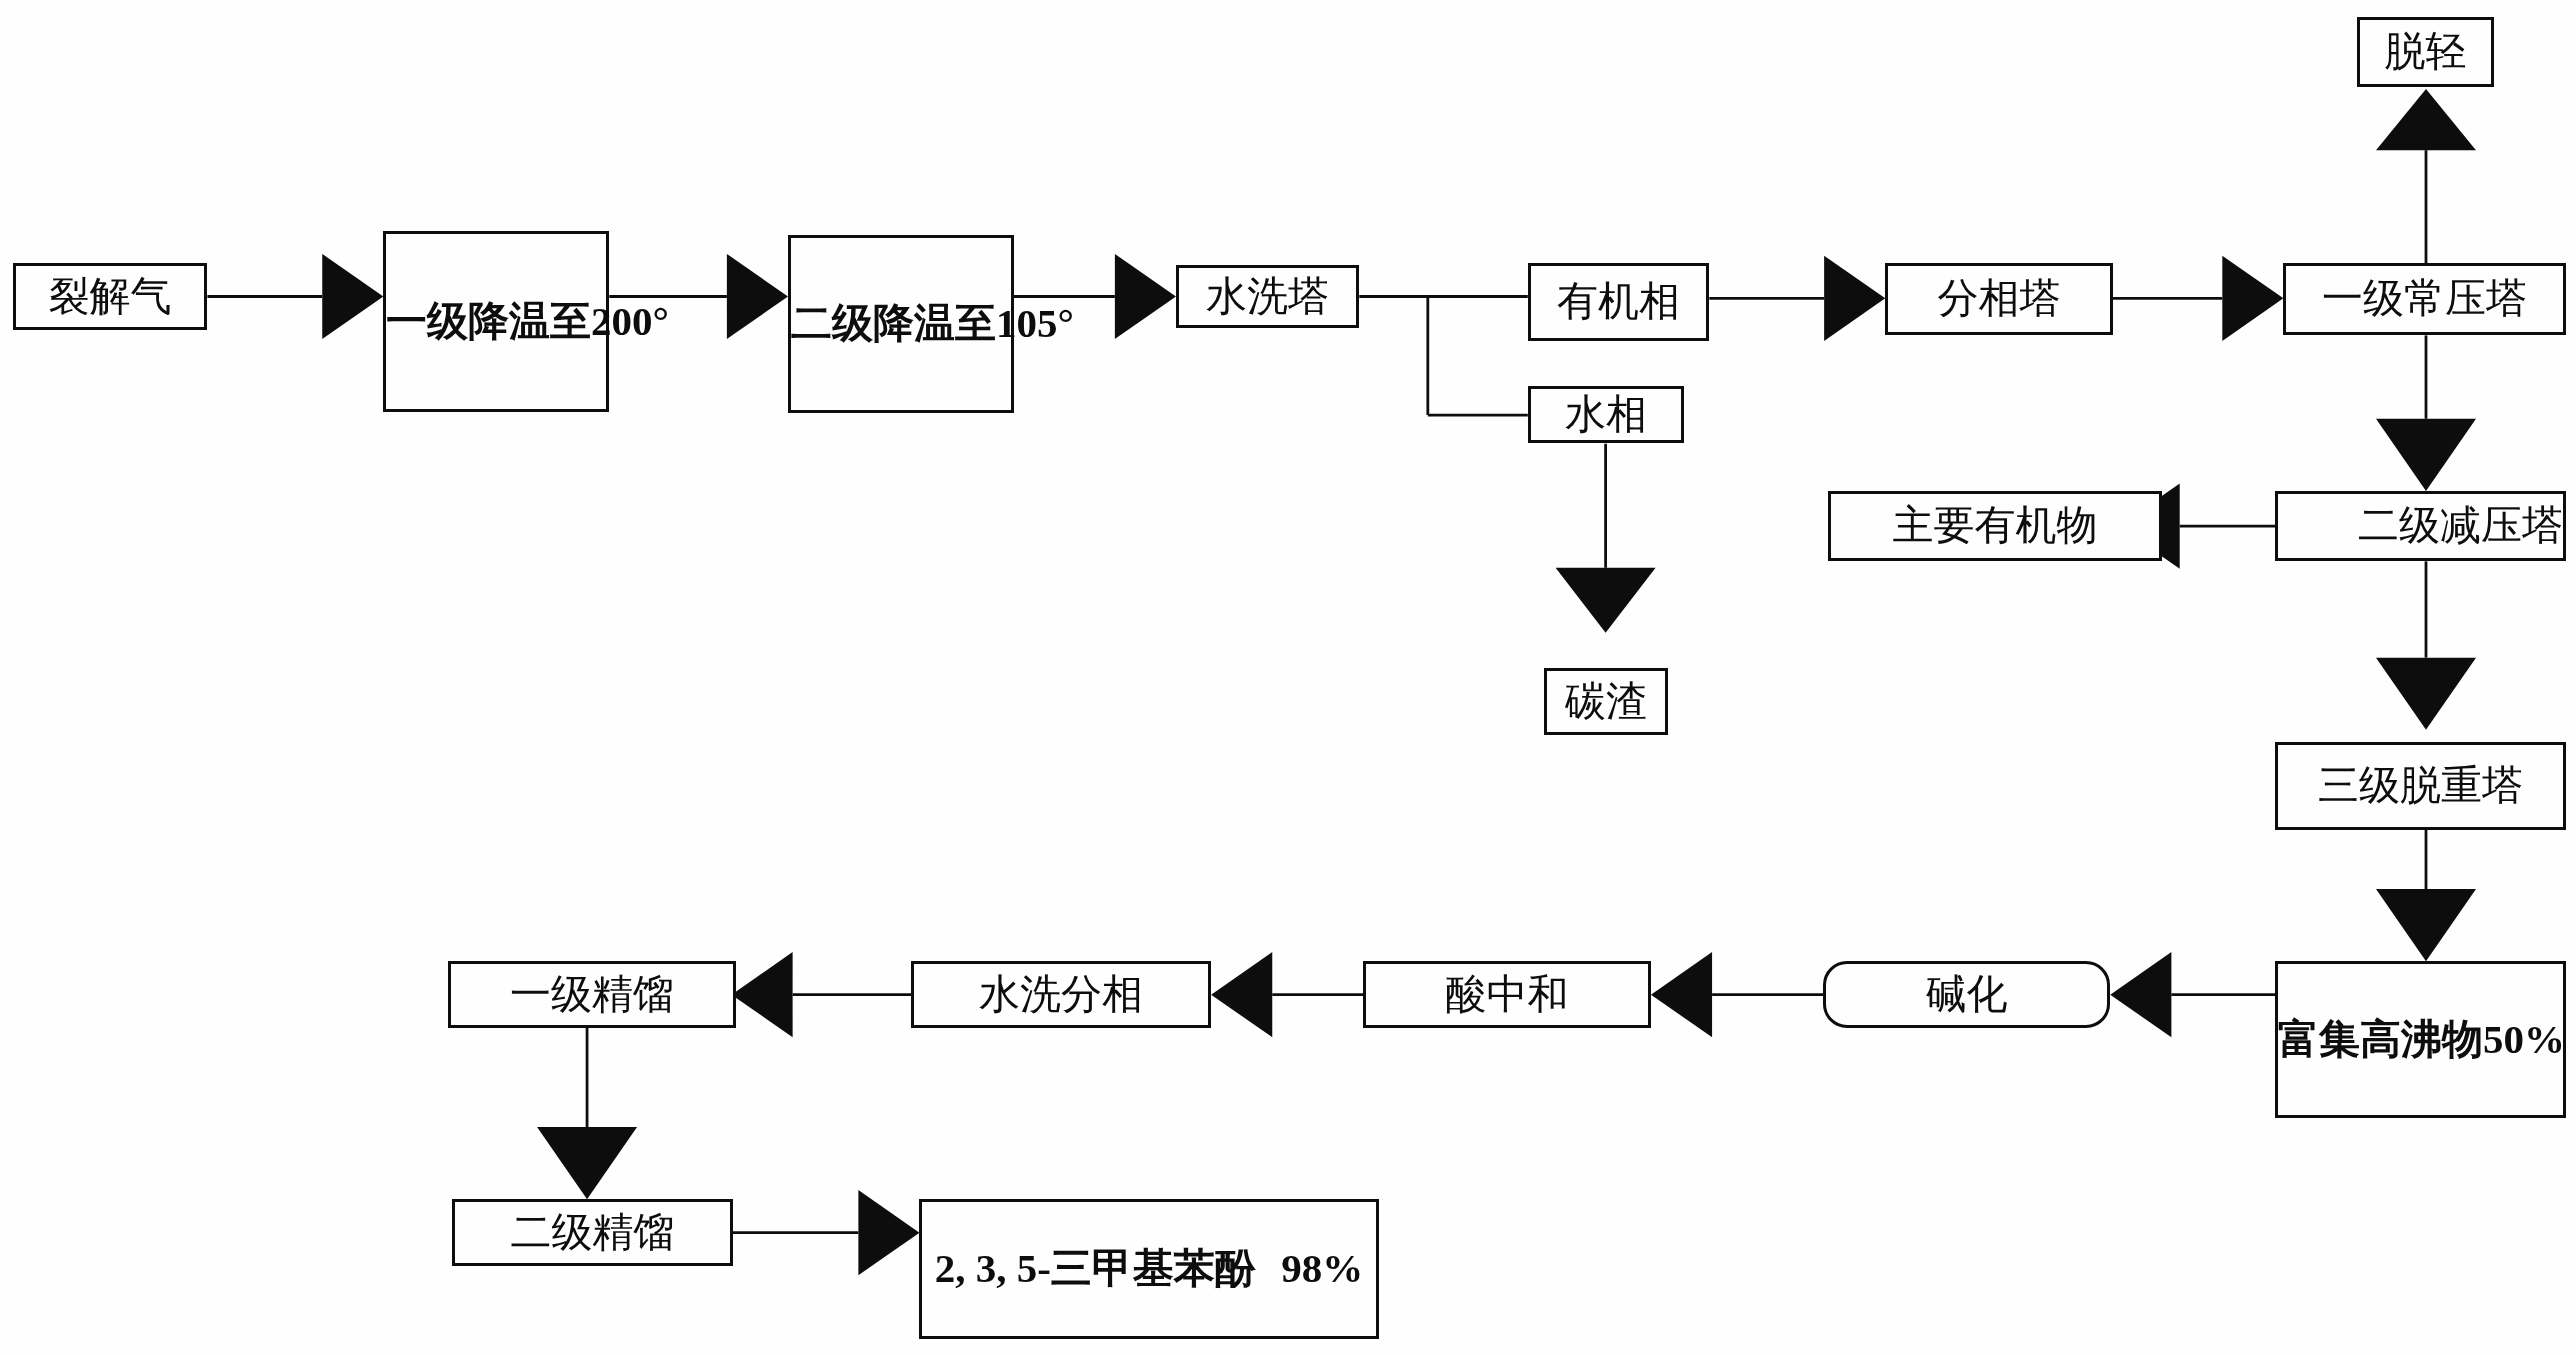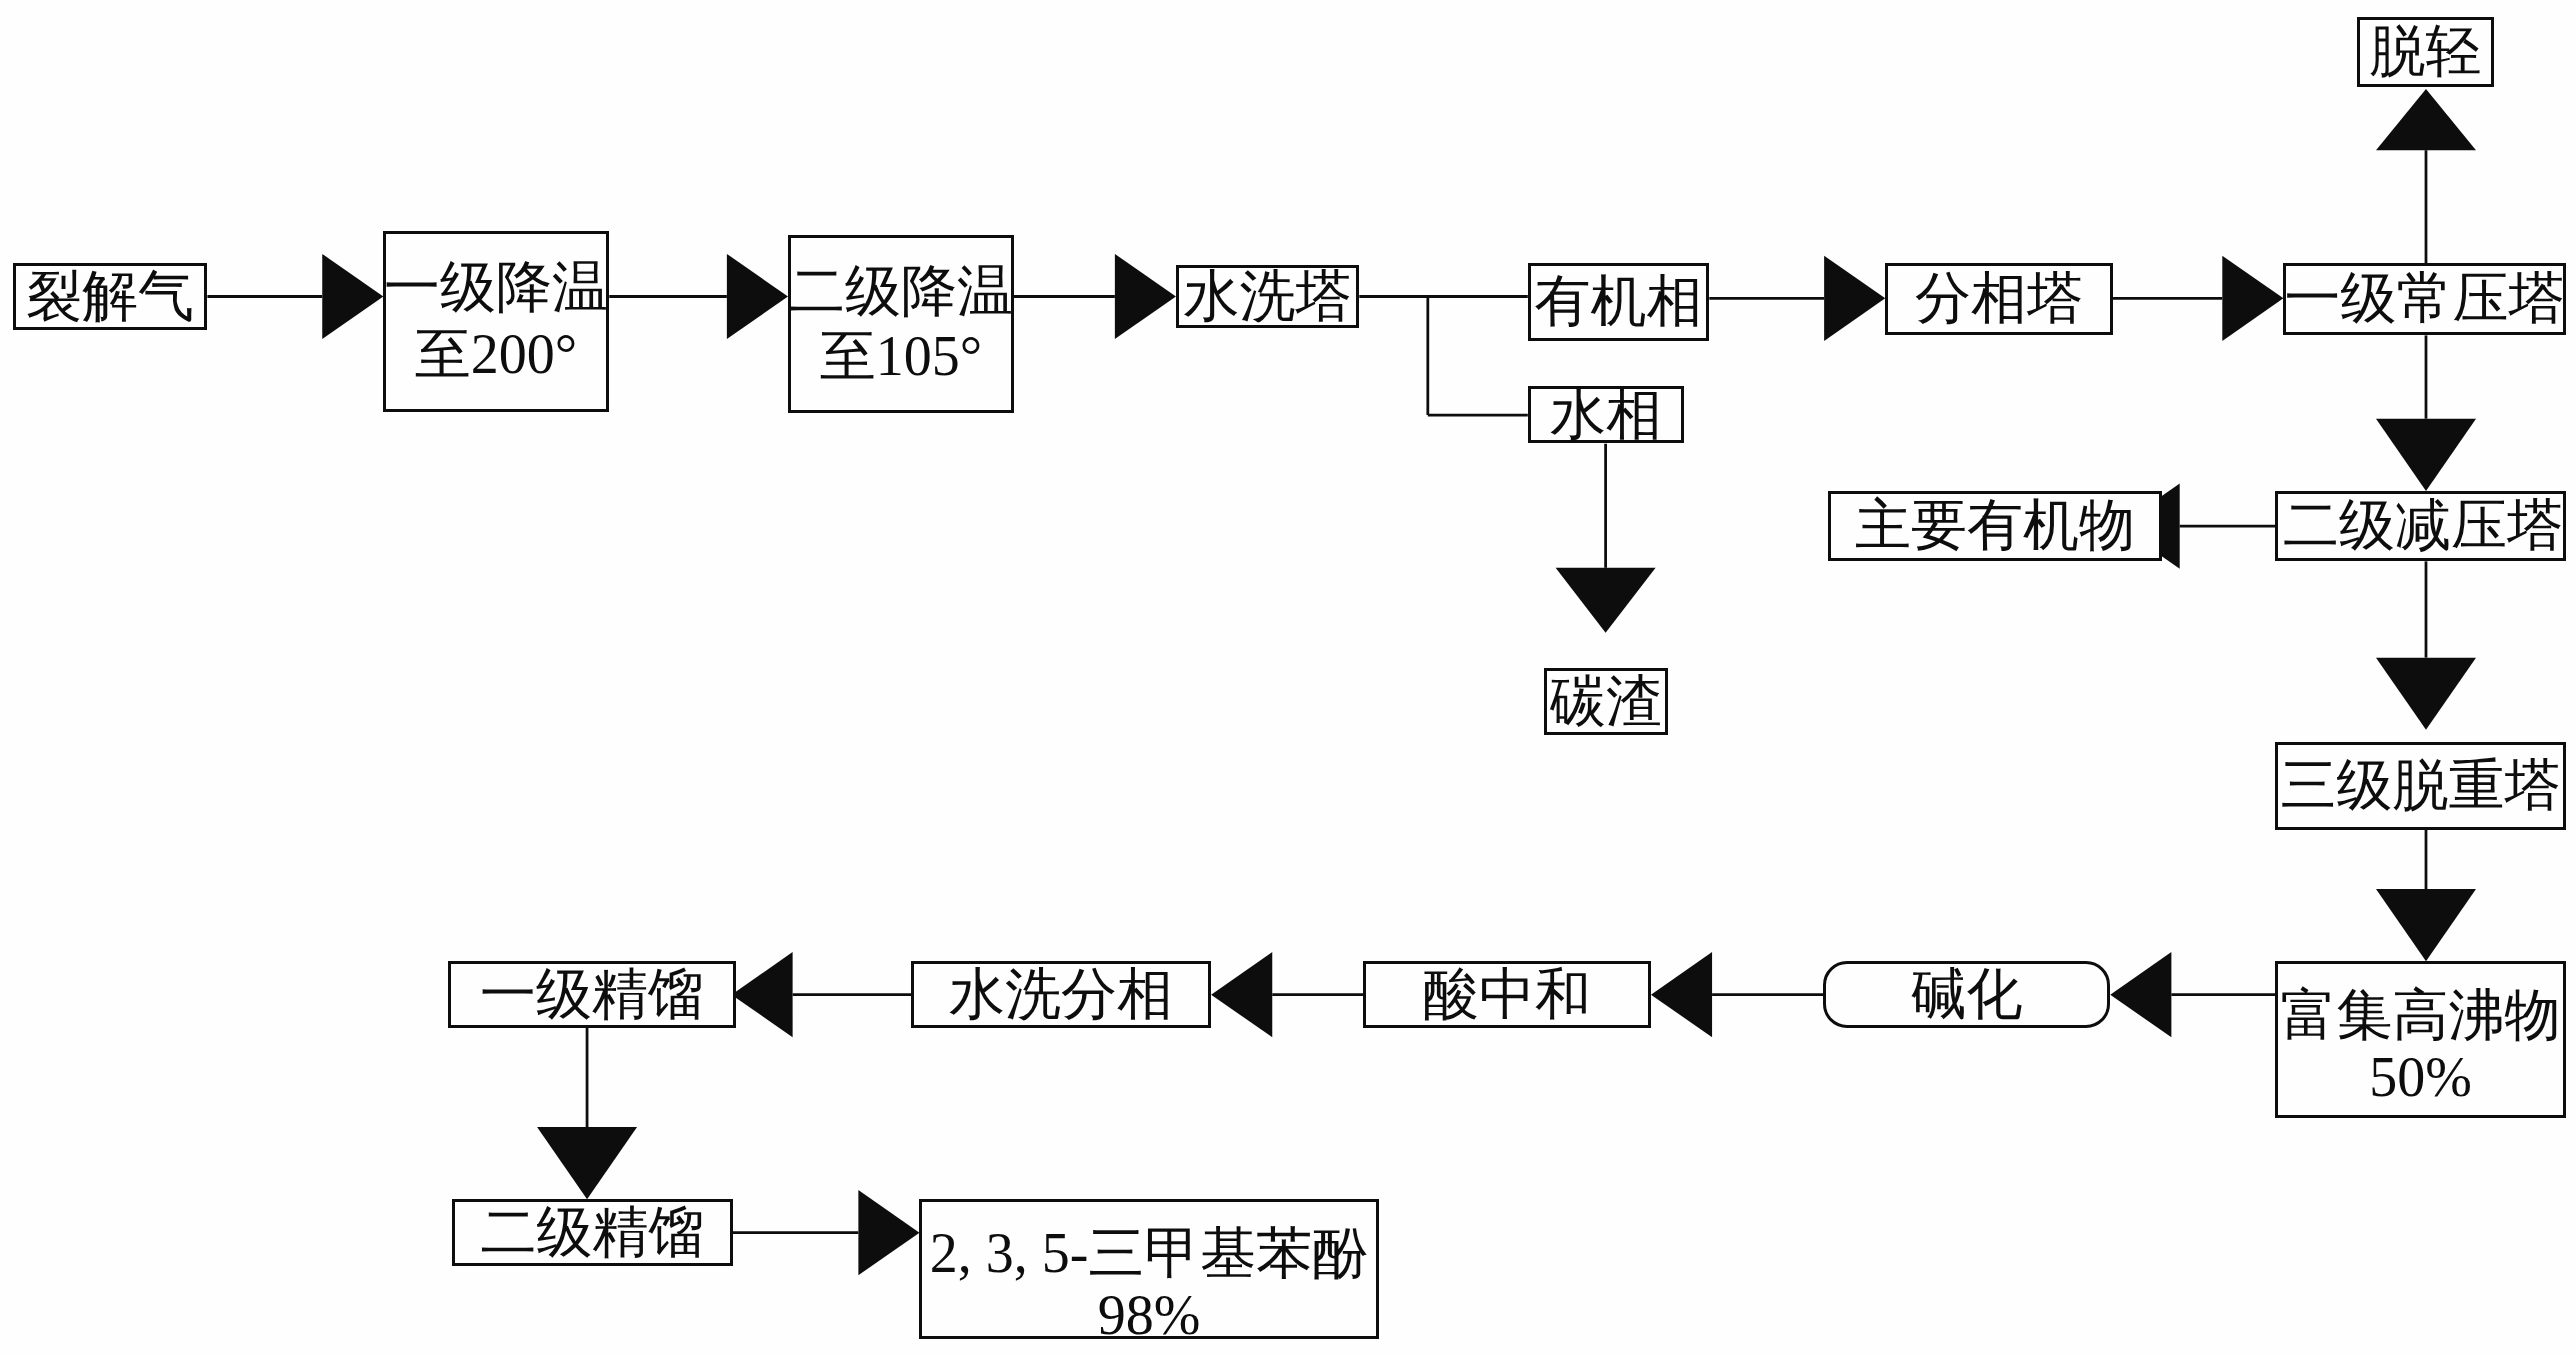--- a/index.html
+++ b/index.html
@@ -20,29 +20,30 @@
     pointer-events: none;
   }
   .node {
     position: absolute;
     box-sizing: border-box;
     border: 3.7px solid #0d0d0d;
     background: #fefefe;
     display: flex;
     align-items: center;
     justify-content: center;
-    font-size: 56px;
+    font-size: 41px;
     line-height: 1.1;
     white-space: nowrap;
     z-index: 2;
   }
   .node.two-line {
-    flex-direction: column;
+    flex-direction: row;
     justify-content: space-around;
     padding: 21px 0;
+    font-weight: bold;
   }
   .node span { display: block; }
 </style>
 </head>
 <body>
 
 <div id="canvas">
 
   <svg id="connectors" viewBox="0 0 2782 1464" xmlns="http://www.w3.org/2000/svg">
     <g stroke="#0d0d0d" stroke-width="3" fill="none">

